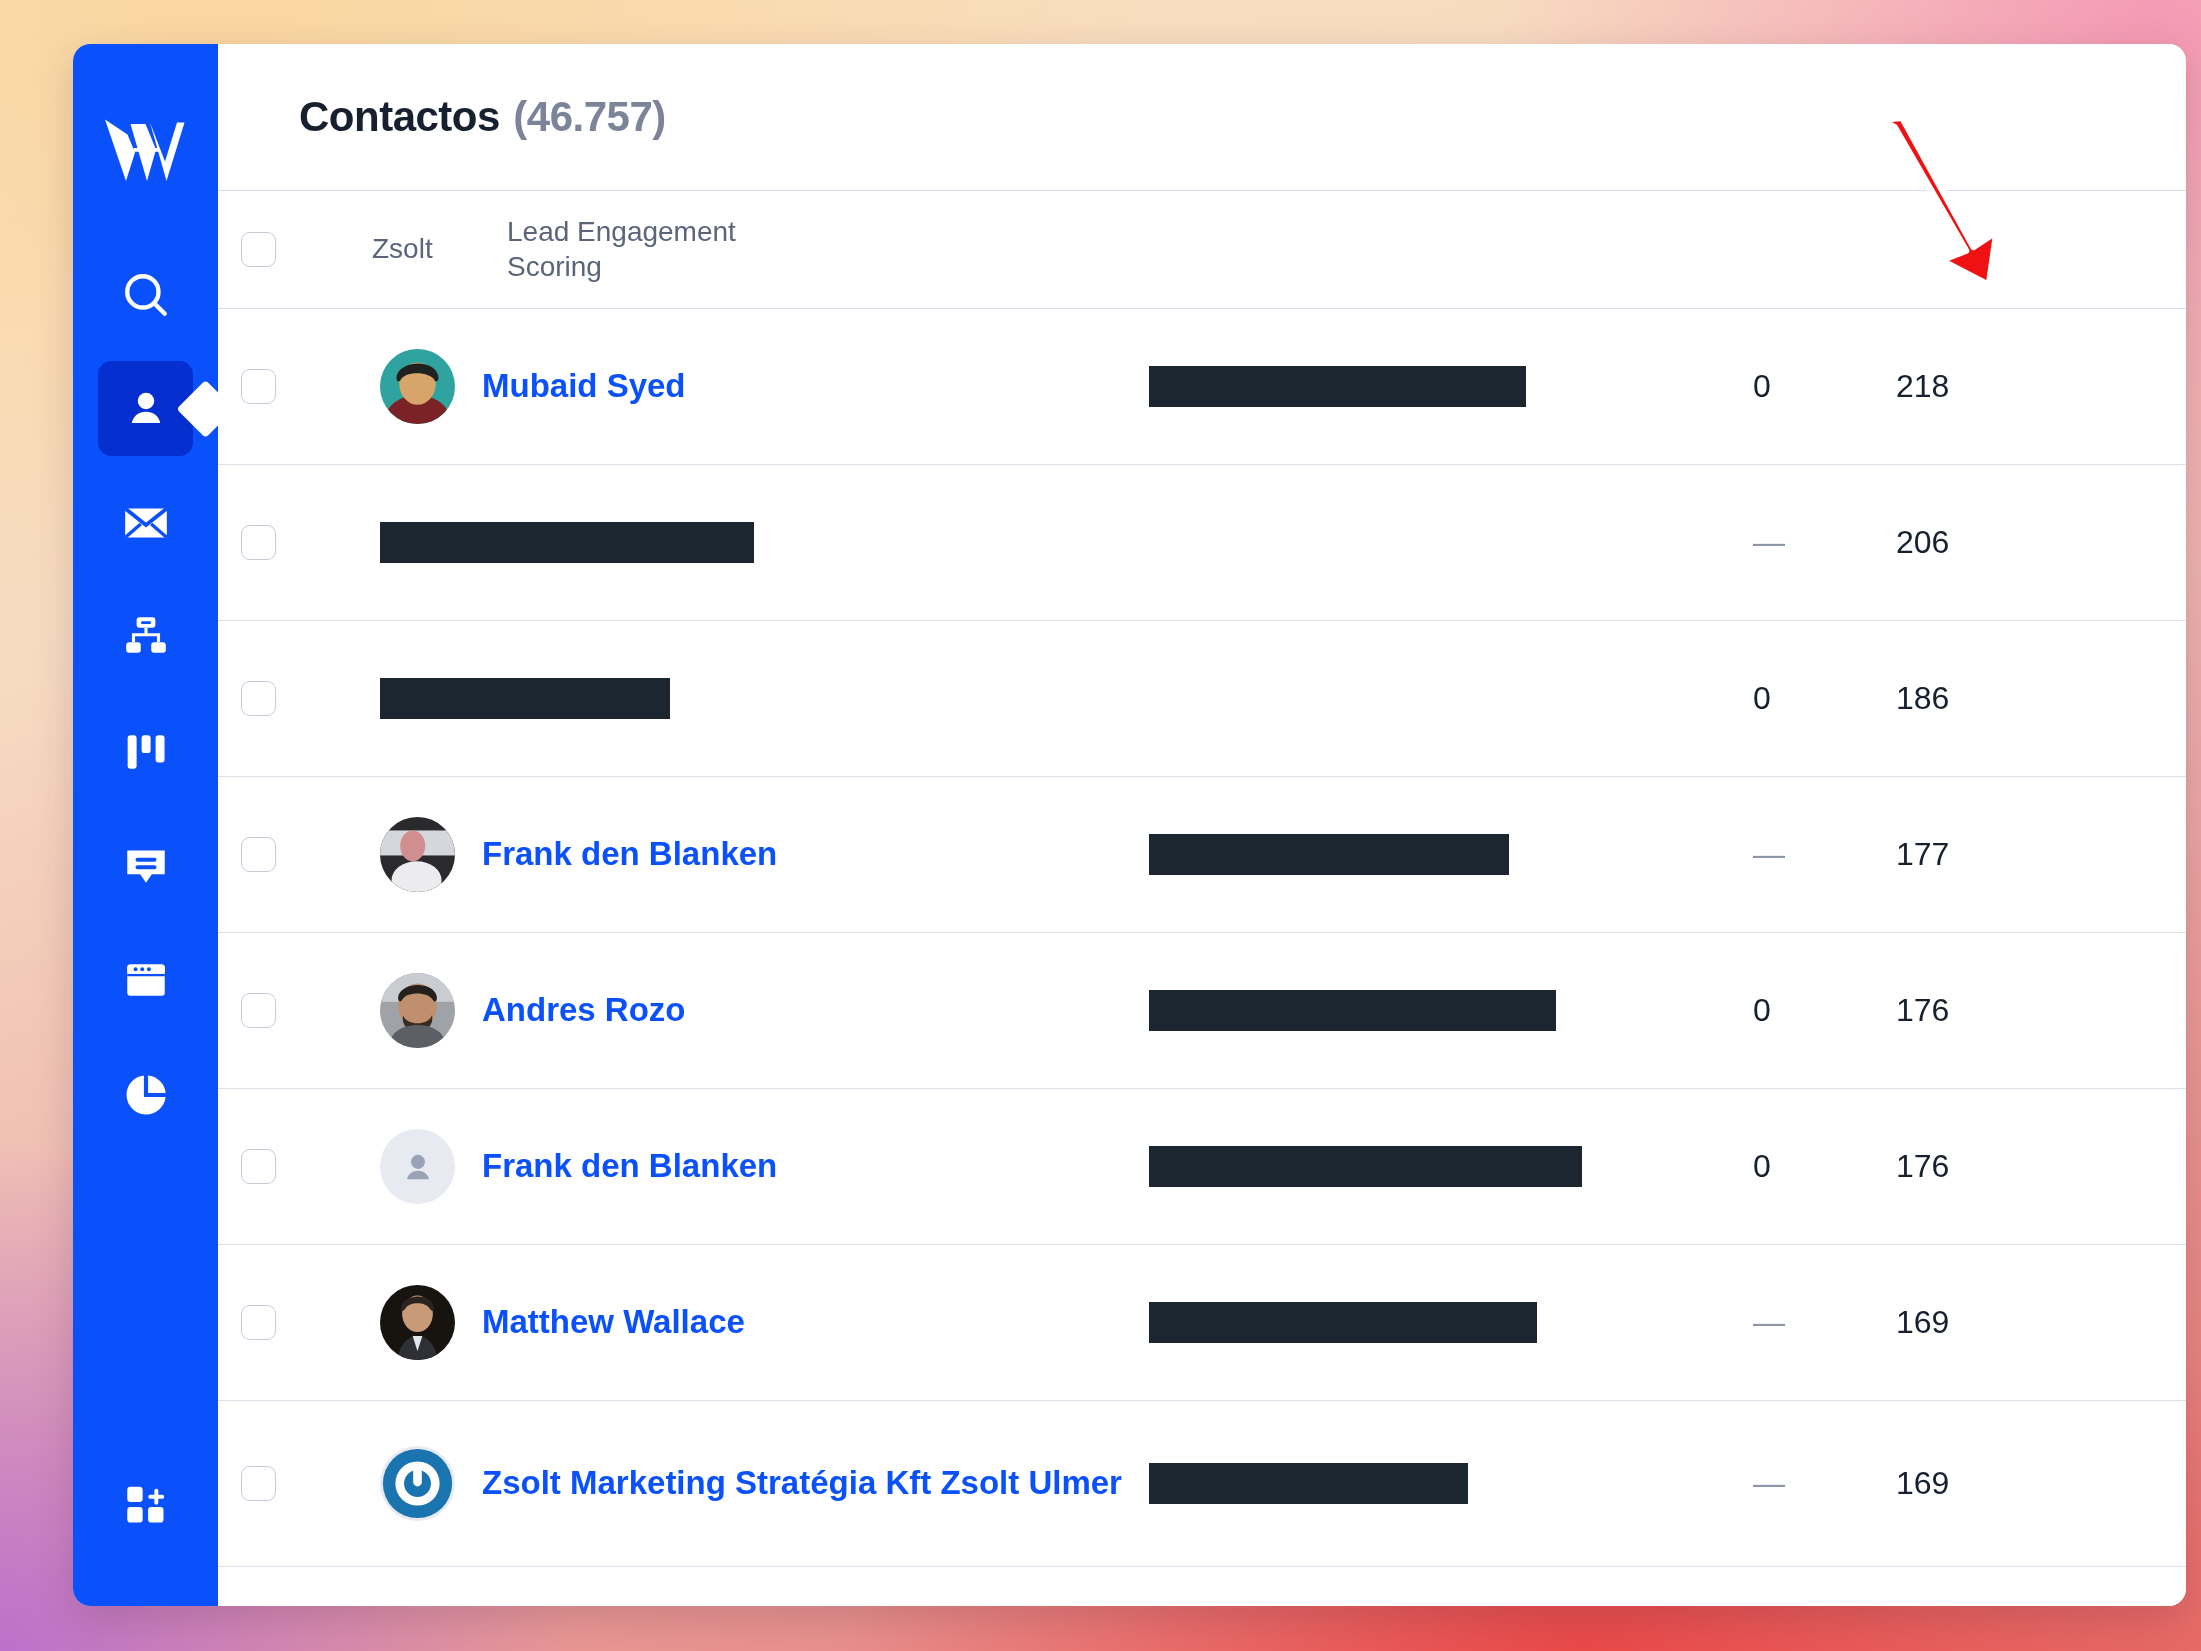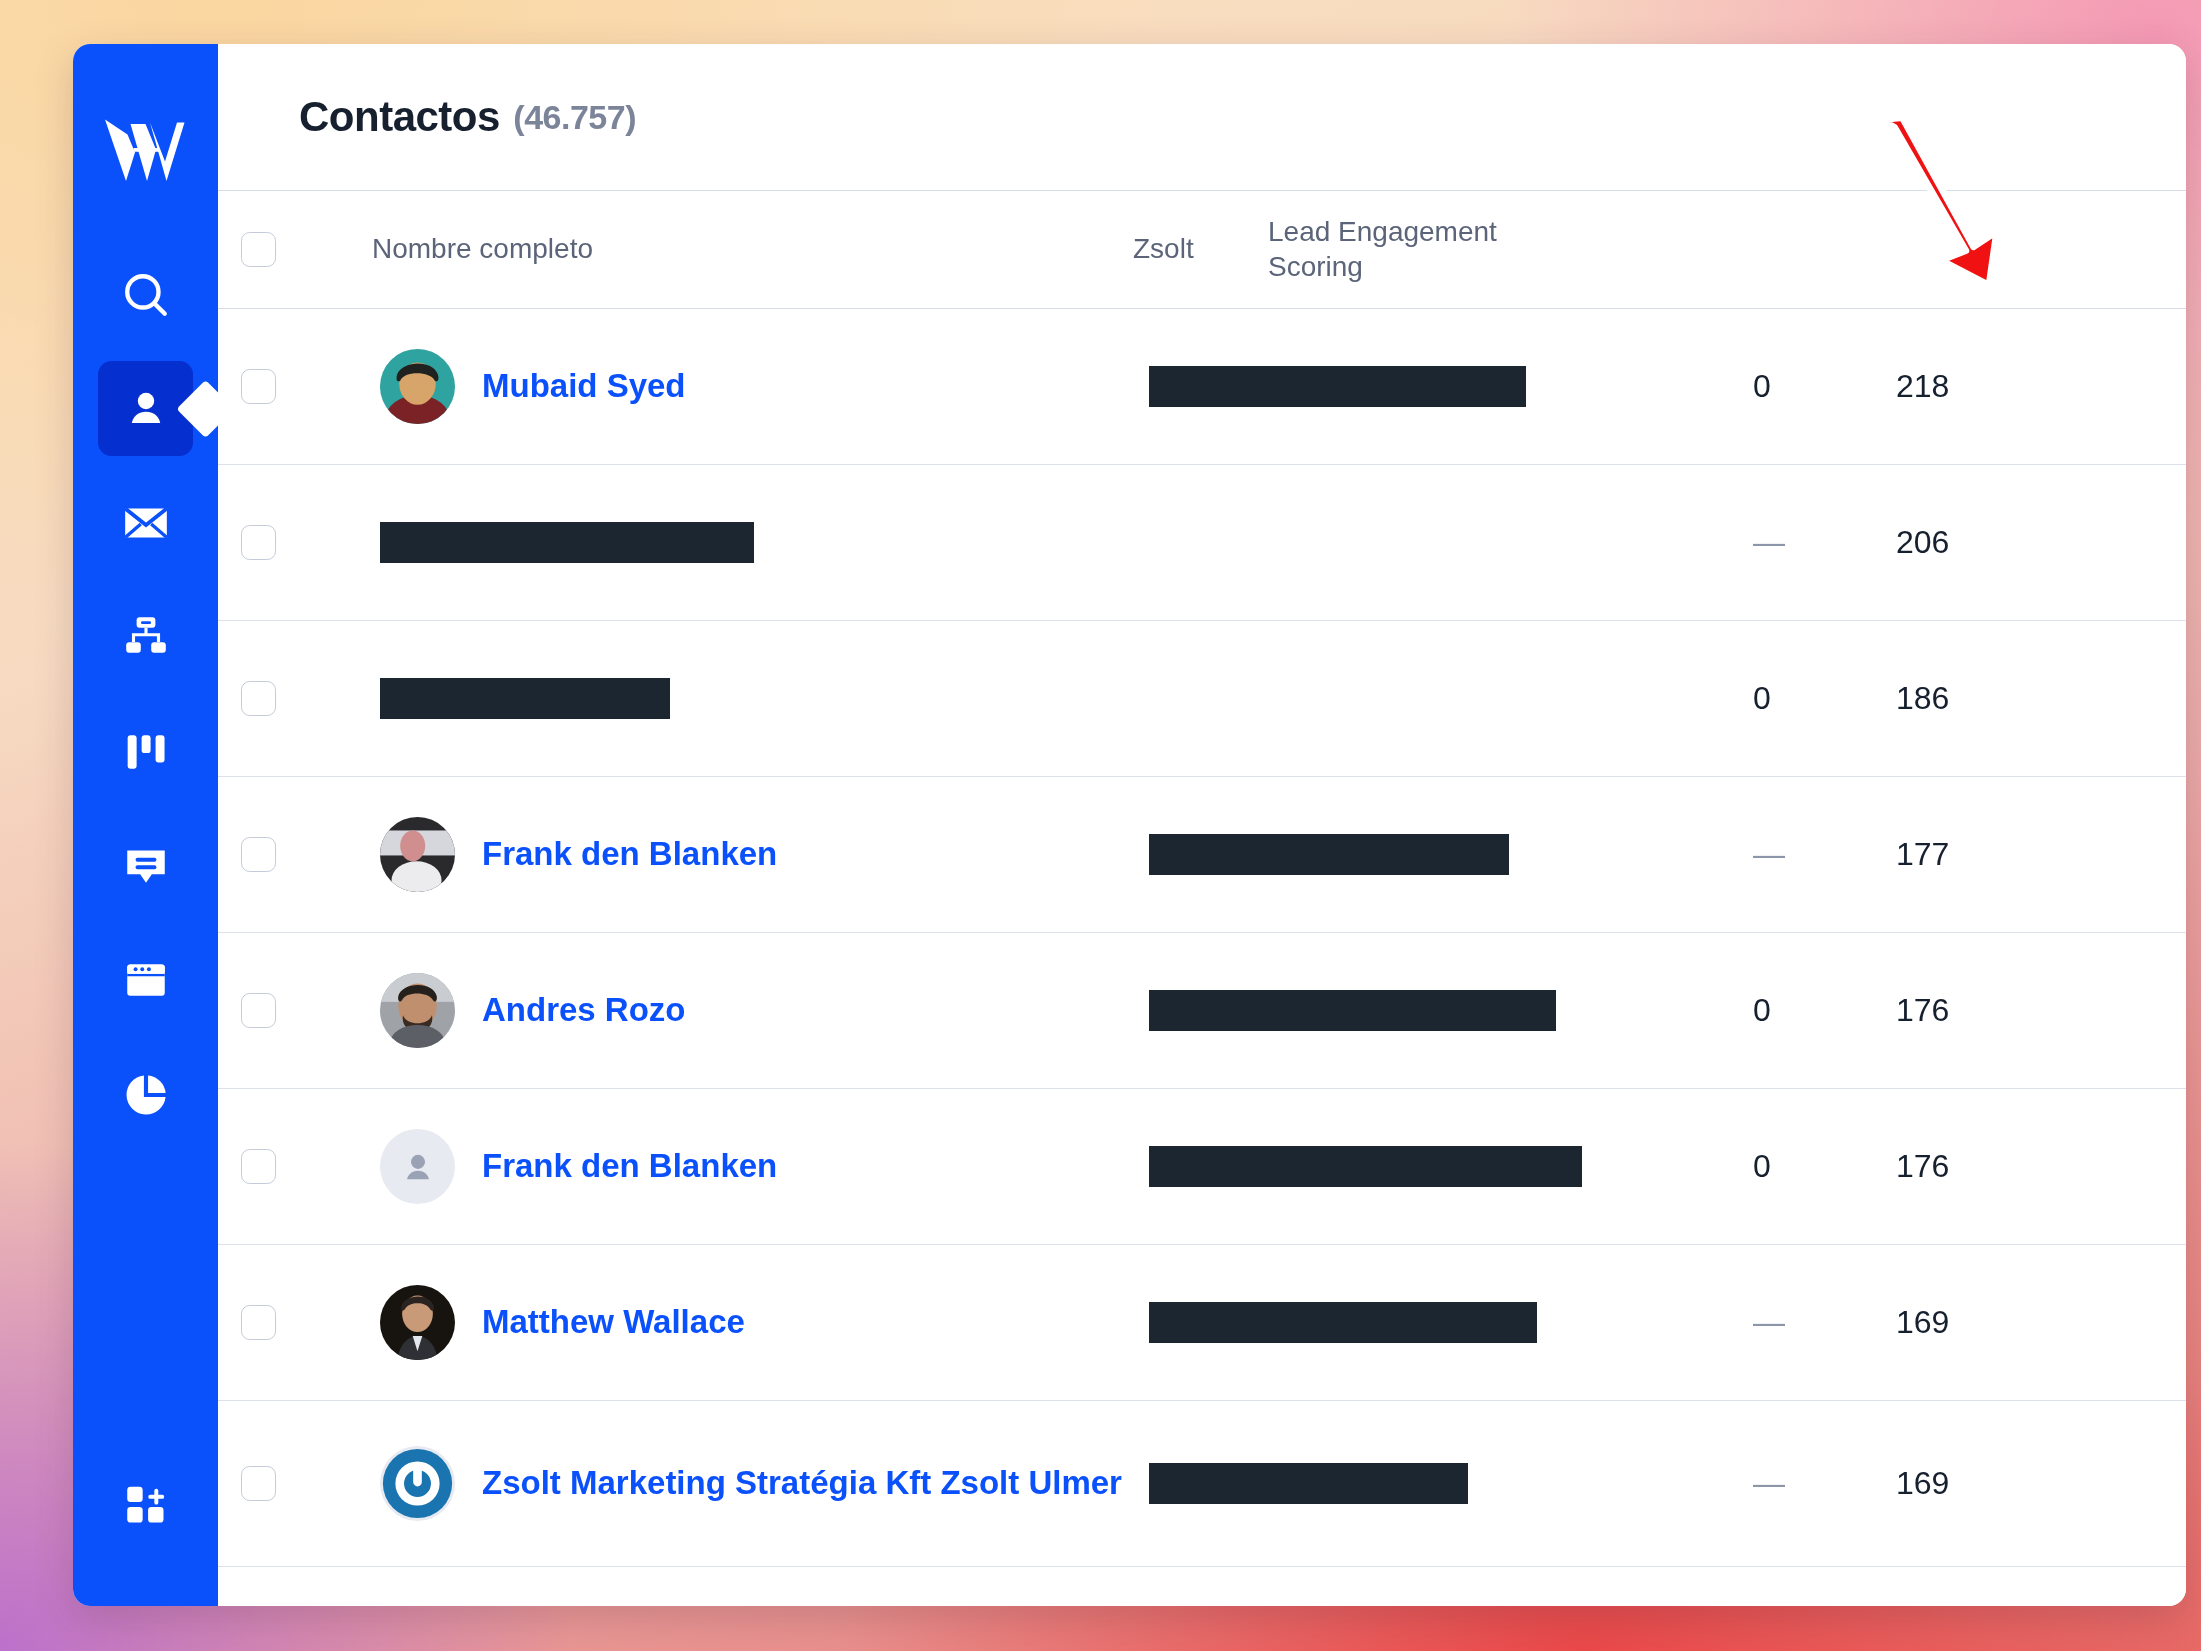--- a/index.html
+++ b/index.html
@@ -79,21 +79,21 @@
   .main { flex: 1; background: #ffffff; display: flex; flex-direction: column; min-width: 0; }
 
   .page-header {
     height: 147px;
     display: flex; align-items: center;
     padding-left: 81px;
     border-bottom: 1.9px solid #d7dce8;
     flex: 0 0 147px;
   }
   .page-title { font-size: 42px; font-weight: bold; color: #16202e; letter-spacing: -0.5px; }
-  .page-count { font-size: 34px; font-weight: bold; color: #7b8499; margin-left: 13.5px; letter-spacing: -0.5px; }
+  .page-count { font-size: 42px; font-weight: bold; color: #7b8499; margin-left: 13.5px; letter-spacing: -0.5px; }
 
   
   .table { width: 100%; }
   .t-row { display: flex; align-items: center; width: 100%; }
 
   .c-check  { flex: 0 0 154px; display: flex; justify-content: flex-start; padding-left: 23px; }
   .c-name   { flex: 0 0 761px; display: flex; align-items: center; min-width: 0; }
   .c-email  { flex: 1 1 auto; min-width: 0; padding-right: 19.3px; }
   .c-stripe { flex: 0 0 135px; text-align: left; }
   .c-score  { flex: 0 0 290px; text-align: left; }
@@ -265,23 +265,20 @@
       <span class="page-title">Contactos</span>
       <span class="page-count">(46.757)</span>
     </div>
 
     <div class="table">
 
       <div class="t-row header-row">
         <div class="c-check">
           <span class="checkbox"></span>
         </div>
-        <div class="c-name">
-          <span class="th">Nombre completo</span>
-        </div>
         <div class="c-stripe">
           <span class="th">Zsolt</span>
         </div>
         <div class="c-score">
           <span class="th th-score" style="display:inline-block">Lead Engagement Scoring</span>
         </div>
       </div>
 
       <div id="rows-container">
           <div class="t-row data-row">

